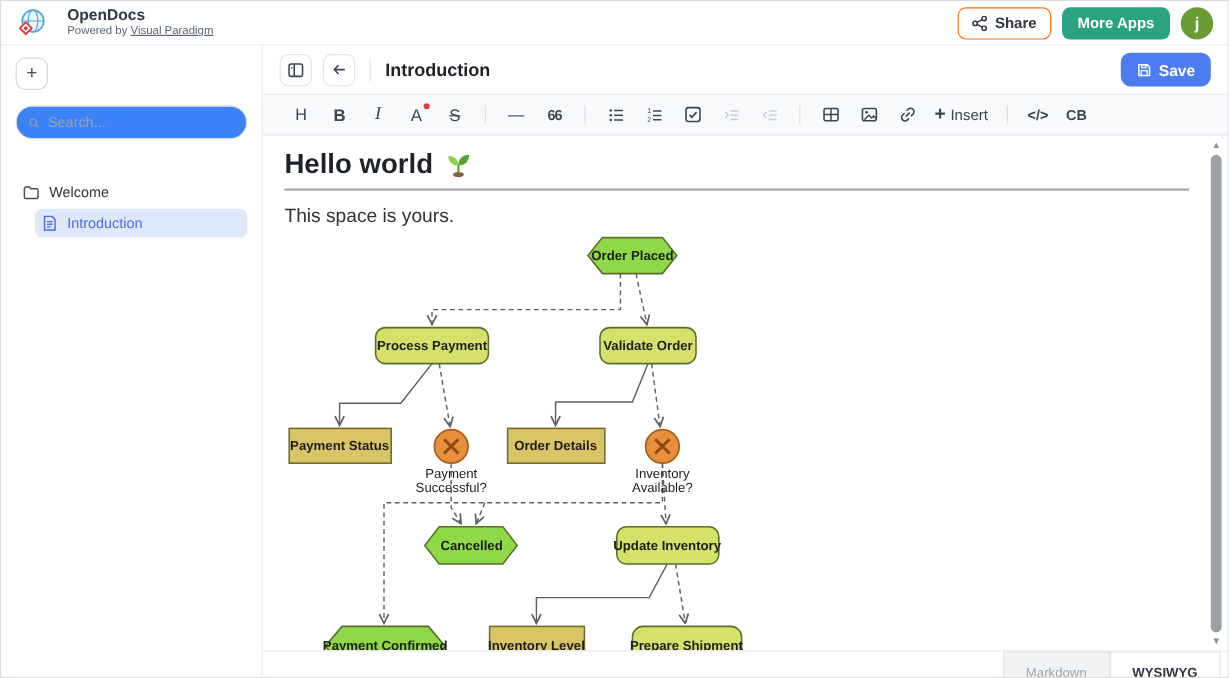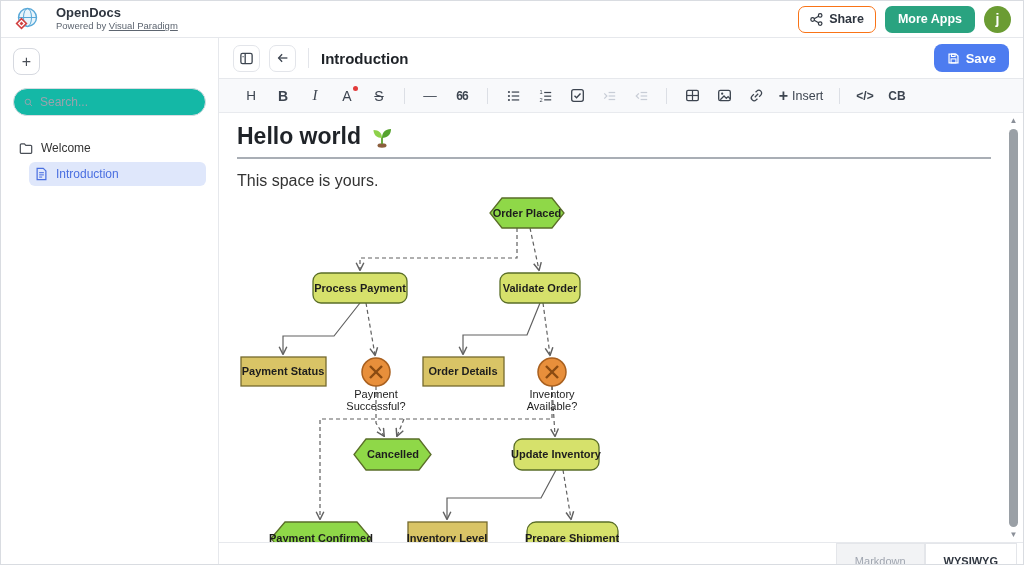--- a/index.html
+++ b/index.html
@@ -46,28 +46,28 @@
     flex:1; height:27px; border:1px solid #d6d9e0; border-radius:14px;
     display:flex; align-items:center; justify-content:space-between;
     padding:0 11px; font-size:12px; color:#2f3640; cursor:pointer; background:#fff;
   }
   .btn-plus {
     width:27px; height:27px; border:1px solid #d6d9e0; border-radius:8px; background:#fff;
     font-size:16px; color:#4a4f57; display:flex; align-items:center; justify-content:center; cursor:pointer;
   }
   .search-box {
     margin-top:13px; height:28px; border:1px solid #d9dce2; border-radius:14px;
-    display:flex; align-items:center; gap:7px; padding:0 10px; background:#14b8a6;
+    display:flex; align-items:center; gap:7px; padding:0 10px; background:#3b82f6;
   }
   .search-box input {
     border:none; outline:none; flex:1; font-size:12px; color:#2f3640;
     font-family:"Liberation Sans",sans-serif; background:transparent;
   }
   .search-box input::placeholder { color:#9aa2ad; }
-  .tree { margin-top:20px; }
+  .tree { margin-top:32px; }
   .tree-row { display:flex; align-items:center; gap:8px; height:24px; padding:0 6px; font-size:12px; color:#333; cursor:pointer; border-radius:6px; }
   .tree-row.child { margin-left:16px; margin-top:2px; }
   .tree-row.active { background: var(--sidebar-active-bg,#dfe7fb); color: var(--sidebar-active-text,#4a6fe0); }
   
   .main { position:absolute; top:37px; left:218px; right:0; bottom:0; background:#fff; }
   .doc-header {
     height:41px; display:flex; align-items:center; gap:9px; padding:0 14px;
     border-bottom:1px solid #e6e8ec;
   }
   .icon-btn {

